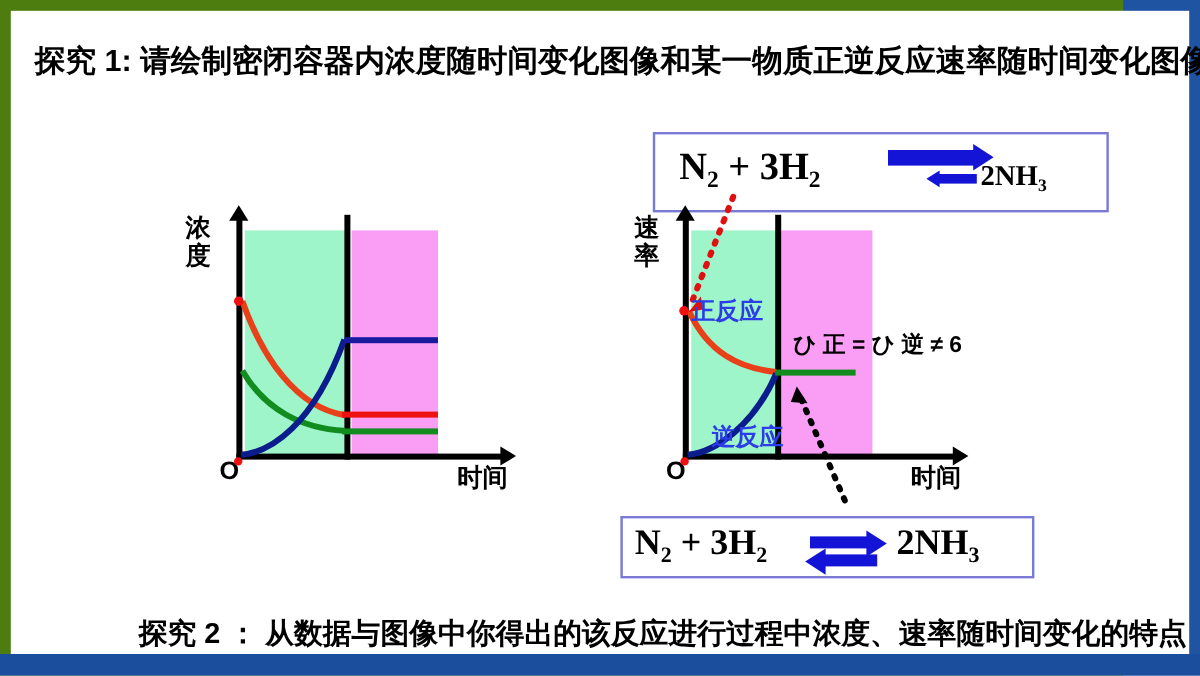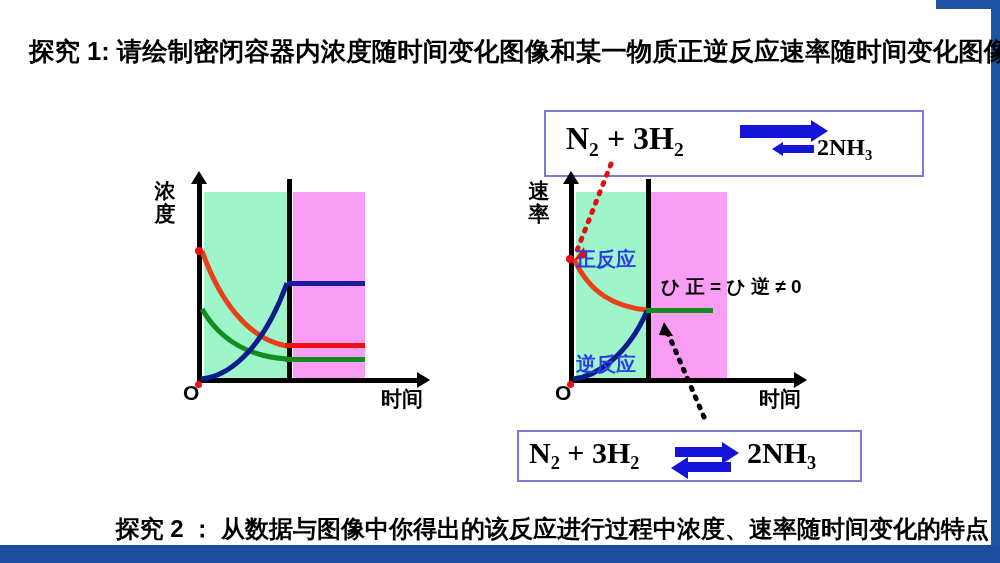--- a/index.html
+++ b/index.html
@@ -6,21 +6,21 @@
   body{
     width:1000px;height:563px;
     background:#1F529A6;
     background:#1F54A3;
     font-family:"Liberation Sans","DejaVu Sans",sans-serif;
     overflow:hidden;
   }
   #slide{
     position:relative;
     width:936px;height:563px;
-    background:#ffffff;
+    background:#4d7c0f;
     box-sizing:border-box;
   }
   
   #page{
     position:absolute;
     left:9px;top:9px;
     width:982px;height:536px;
     background:#ffffff;
   }
   
@@ -220,23 +220,23 @@
 
       <div class="axis-label axis-label-v" style="left:14px;top:20px;width:42px;">
         <div>速</div>
         <div>率</div>
       </div>
       <div class="axis-label" style="left:255px;top:228px;">时间</div>
       <div class="origin" style="left:51px;top:222px;">O</div>
       <div class="origin-dot" style="left:63px;top:222px;"></div>
 
       <div class="inline-label" style="left:72px;top:87px;">正反应</div>
-      <div class="inline-label" style="left:72px;top:192px;">逆反应</div>
-
-      <div class="eq-note" style="left:157px;top:115px;">ひ 正 = ひ 逆  ≠  0</div>
+      <div class="inline-label" style="left:89px;top:192px;">逆反应</div>
+
+      <div class="eq-note" style="left:157px;top:115px;">ひ 正 = ひ 逆  ≠  6</div>
     </div>
 
     <div class="eqbox" id="eqbox-bottom" style="left:508px;top:421px;width:345px;height:52px;">
 
       <div class="eqtext" style="left:10px;top:4px;font-size:30px;">
         <span>N</span><sub>2</sub><span> + 3</span><span>H</span><sub>2</sub>
       </div>
 
       <div class="barrow-body" style="left:156px;top:15px;width:48px;height:10px;"></div>
       <div class="barrow-headR" style="left:203px;top:10px;"></div>

